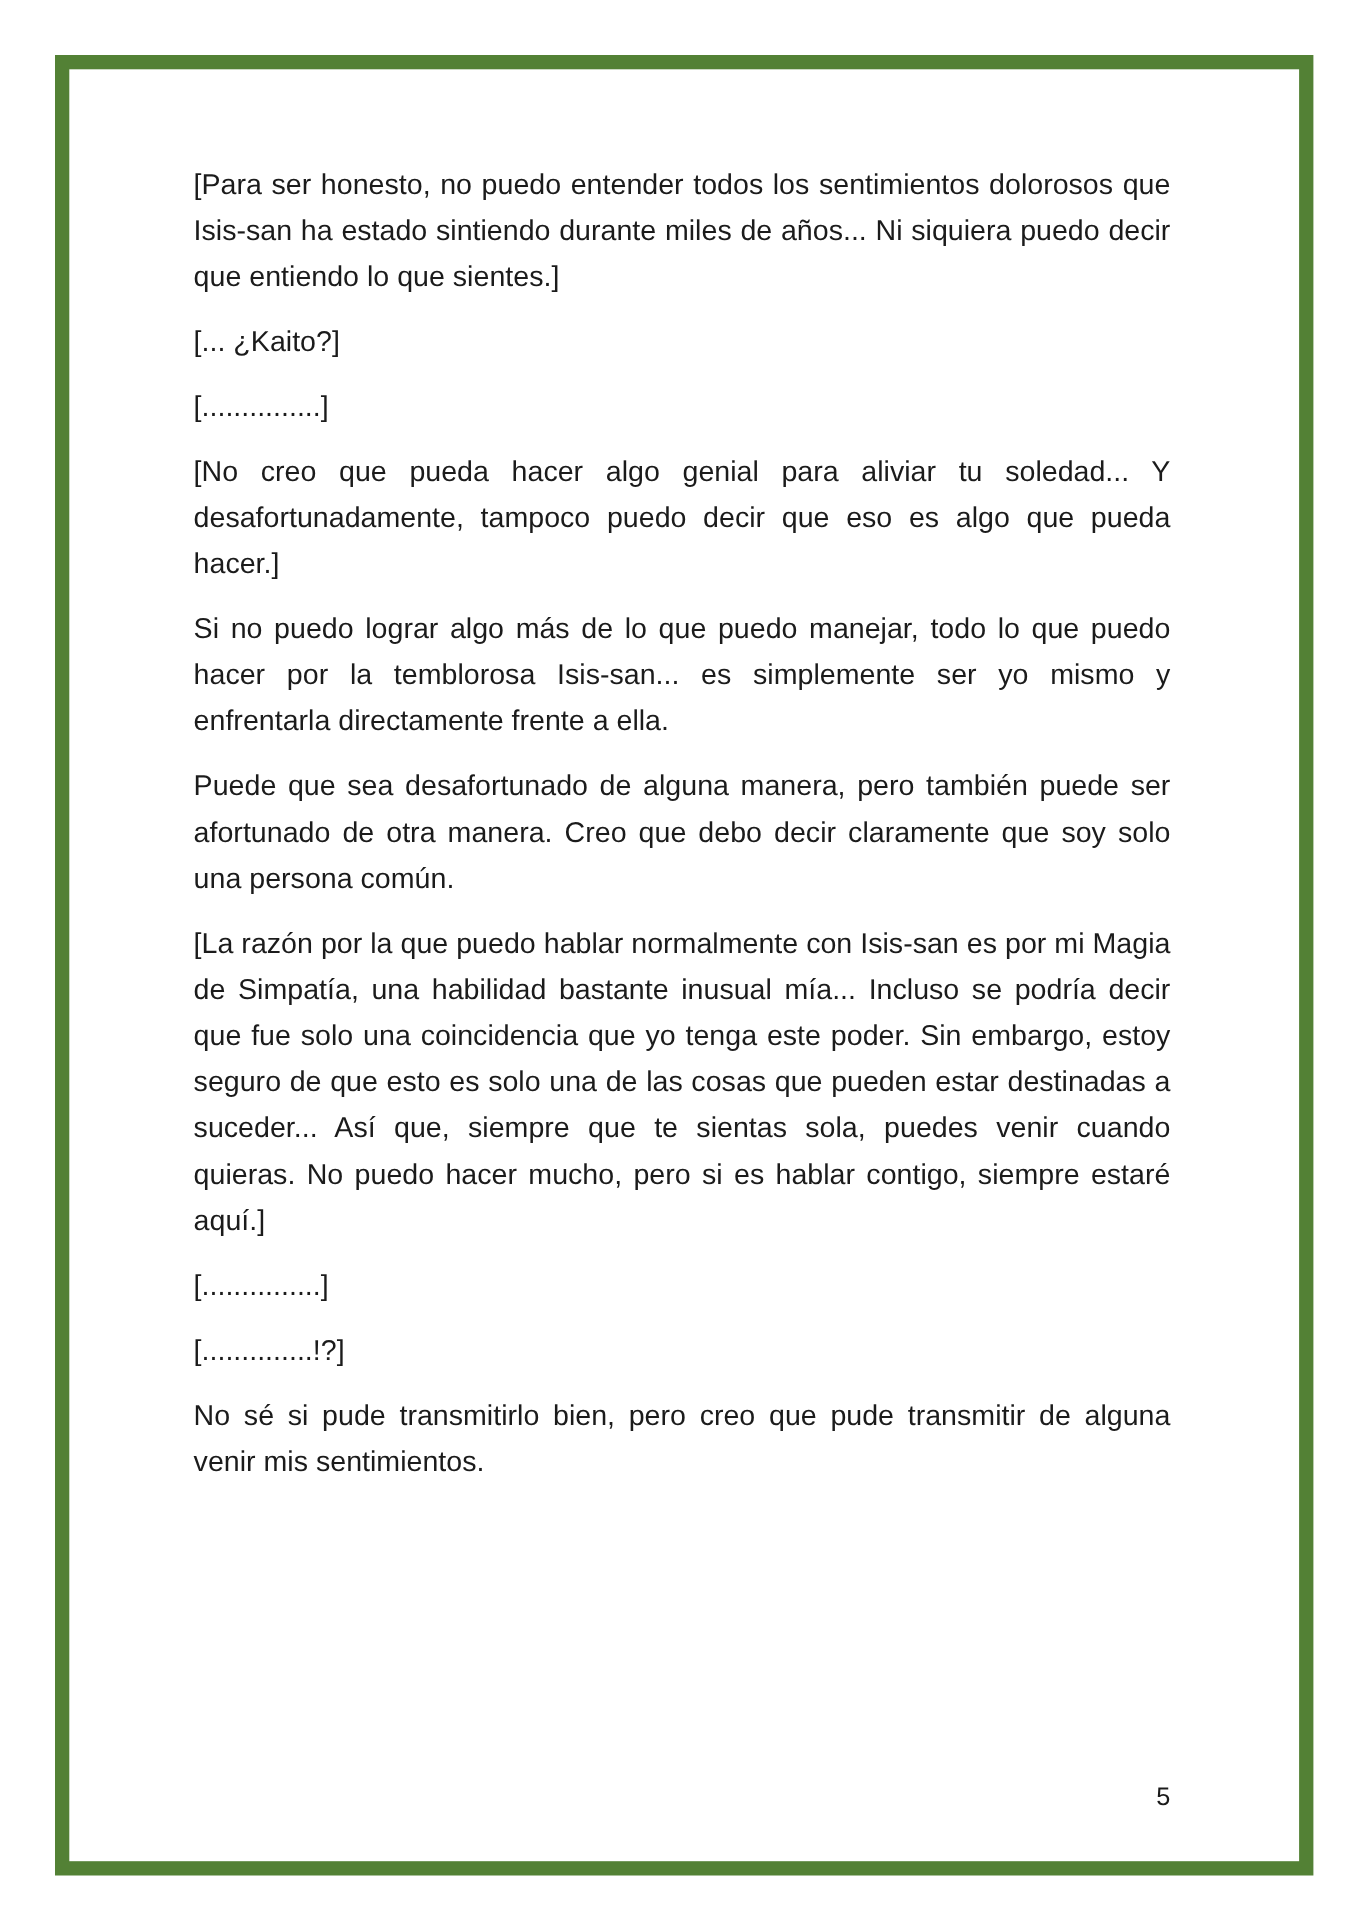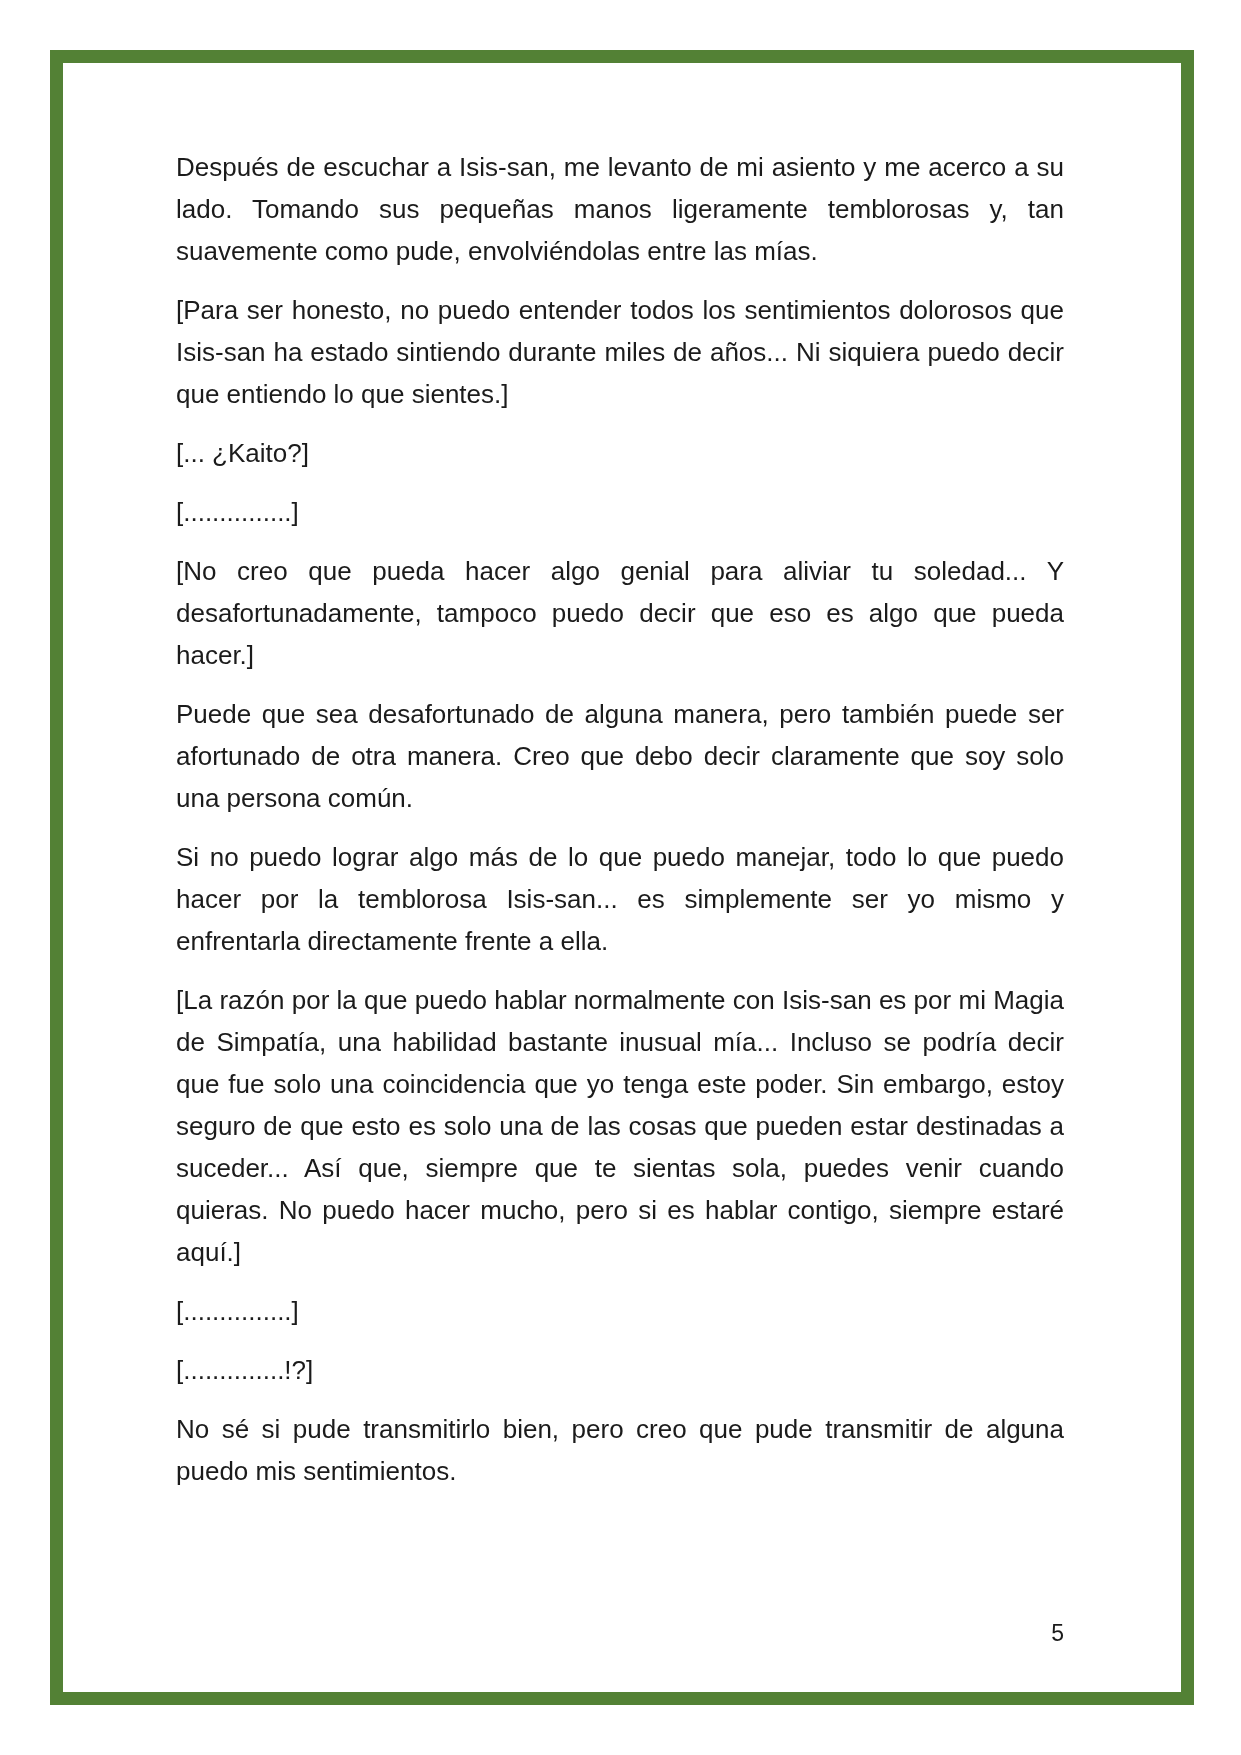--- a/index.html
+++ b/index.html
@@ -45,28 +45,27 @@
   }
 </style>
 </head>
 <body>
 
 <div class="page">
 
   <div class="page-border"></div>
 
   <div class="content">
-    <p>Después de escuchar a Isis-san, me levanto de mi asiento y me acerco a su lado. Tomando sus pequeñas manos ligeramente temblorosas y, tan suavemente como pude, envolviéndolas entre las mías.</p>
     <p>[Para ser honesto, no puedo entender todos los sentimientos dolorosos que Isis-san ha estado sintiendo durante miles de años... Ni siquiera puedo decir que entiendo lo que sientes.]</p>
     <p>[... ¿Kaito?]</p>
     <p>[...............]</p>
     <p>[No creo que pueda hacer algo genial para aliviar tu soledad... Y desafortunadamente, tampoco puedo decir que eso es algo que pueda hacer.]</p>
+    <p>Si no puedo lograr algo más de lo que puedo manejar, todo lo que puedo hacer por la temblorosa Isis-san... es simplemente ser yo mismo y enfrentarla directamente frente a ella.</p>
     <p>Puede que sea desafortunado de alguna manera, pero también puede ser afortunado de otra manera. Creo que debo decir claramente que soy solo una persona común.</p>
-    <p>Si no puedo lograr algo más de lo que puedo manejar, todo lo que puedo hacer por la temblorosa Isis-san... es simplemente ser yo mismo y enfrentarla directamente frente a ella.</p>
     <p>[La razón por la que puedo hablar normalmente con Isis-san es por mi Magia de Simpatía, una habilidad bastante inusual mía... Incluso se podría decir que fue solo una coincidencia que yo tenga este poder. Sin embargo, estoy seguro de que esto es solo una de las cosas que pueden estar destinadas a suceder... Así que, siempre que te sientas sola, puedes venir cuando quieras. No puedo hacer mucho, pero si es hablar contigo, siempre estaré aquí.]</p>
     <p>[...............]</p>
     <p>[..............!?]</p>
-    <p>No sé si pude transmitirlo bien, pero creo que pude transmitir de alguna puedo mis sentimientos.</p>
+    <p>No sé si pude transmitirlo bien, pero creo que pude transmitir de alguna venir mis sentimientos.</p>
   </div>
 
   <div class="page-footer">5</div>
 
 </div>
 
 </body></html>

